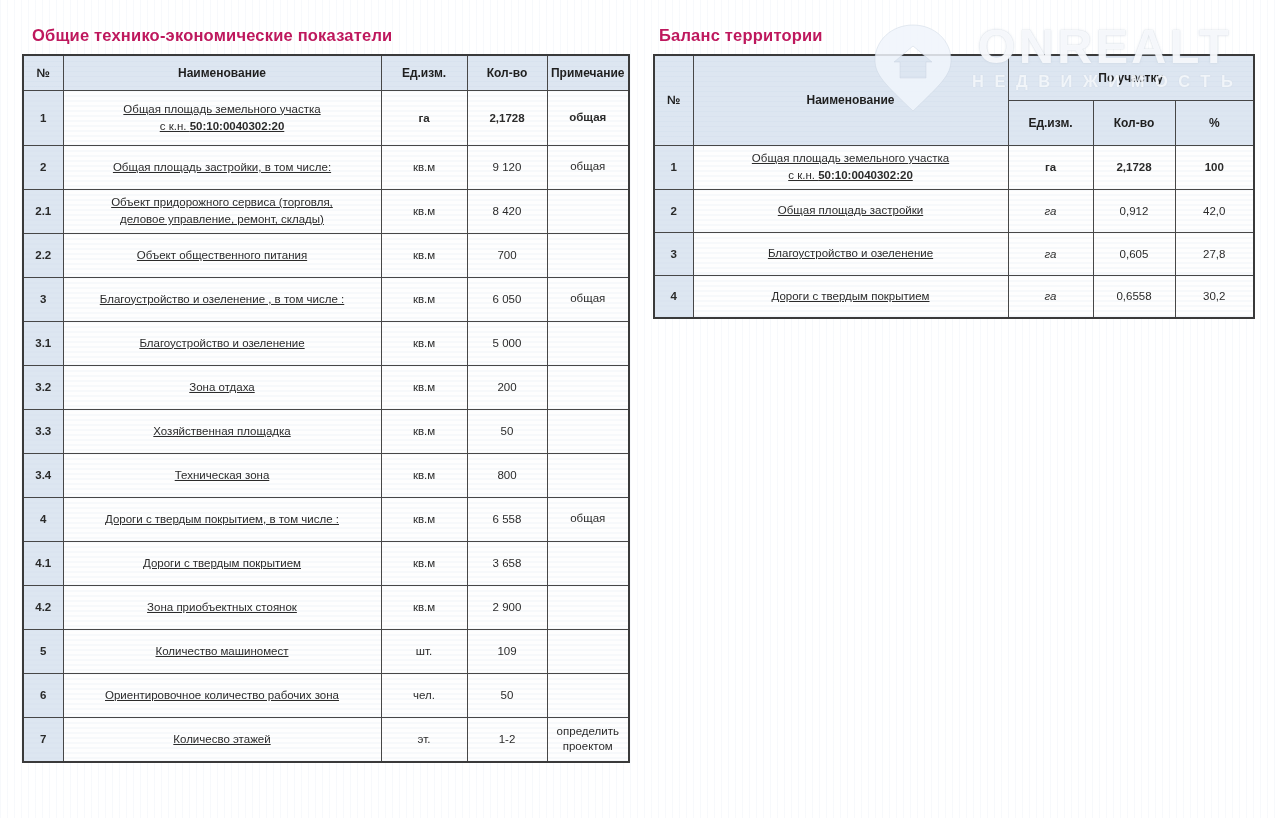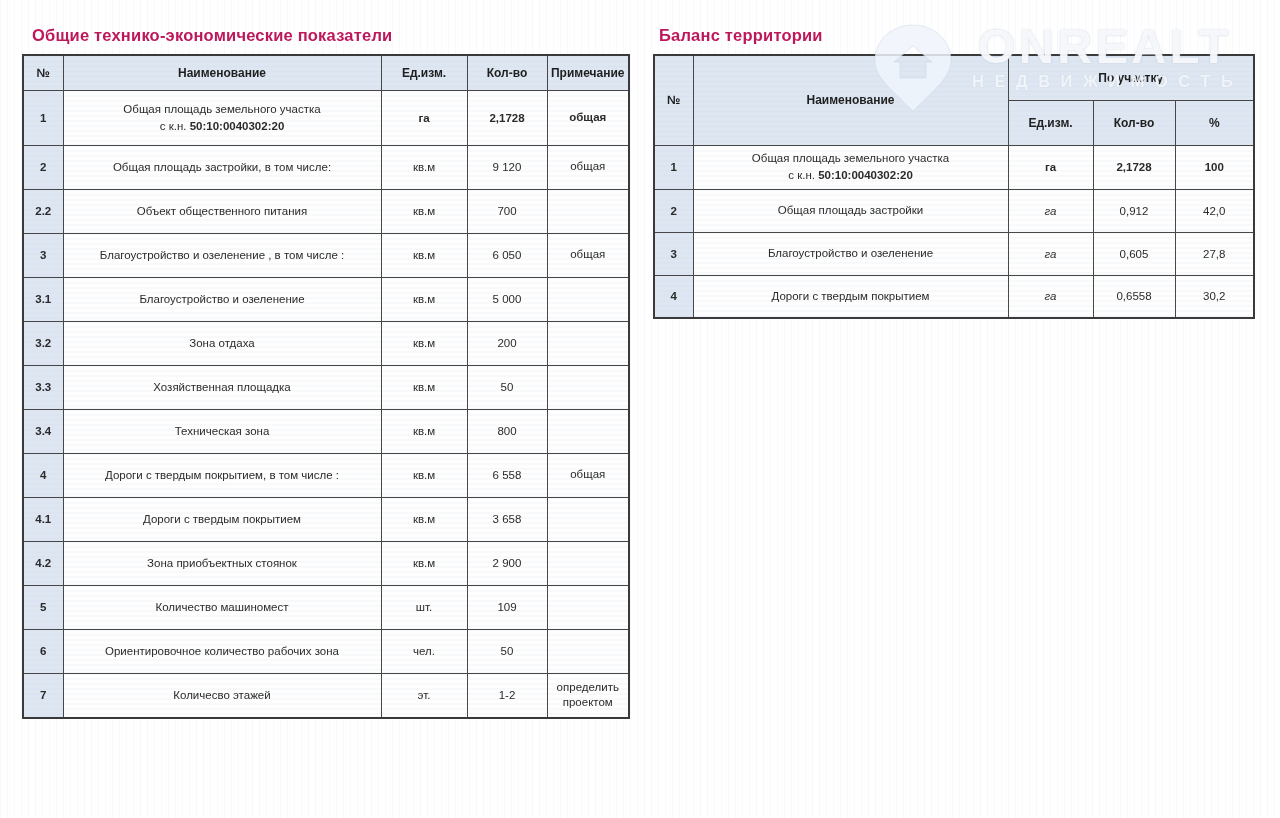--- a/index.html
+++ b/index.html
@@ -33,21 +33,21 @@
       rgba(206,218,234,0.28) 0px, rgba(206,218,234,0.28) 1px,
       transparent 1px, transparent 5px);
   }
   th {
     background-color:#dde6f1; font-weight:bold; font-size:12px; color:#1f1f1f;
   }
   td { background-color:#fefefe; }
   td.numcol {
     background-color:#dde6f1; font-weight:bold; color:#2a2a2a;
   }
-  td.name { padding:3px 24px; line-height:1.45; }
+  td.name { padding:3px 24px; line-height:1.45;text-decoration:underline; }
   td.note { padding:2px 8px; line-height:1.35; }
   .b { font-weight:bold; }
   .i { font-style:italic; }
   
   .hh   { height:35px; }
   .ht   { height:55px; }
   .hr   { height:44px; }
   .hr7  { height:45px; }
   .hg   { height:45px; }
   .hr1r { height:44px; }
@@ -101,20 +101,27 @@
       <td class="b note">общая</td>
     </tr>
     <tr class="hr">
       <td class="numcol">2</td>
       <td class="name">Общая площадь застройки, в том числе:</td>
       <td>кв.м</td>
       <td>9 120</td>
       <td class="note">общая</td>
     </tr>
     <tr class="hr">
+      <td class="numcol">2.1</td>
+      <td class="name">Объект придорожного сервиса (торговля, деловое управление, ремонт, склады)</td>
+      <td>кв.м</td>
+      <td>8 420</td>
+      <td class="note"></td>
+    </tr>
+    <tr class="hr">
       <td class="numcol">2.2</td>
       <td class="name">Объект общественного питания</td>
       <td>кв.м</td>
       <td>700</td>
       <td class="note"></td>
     </tr>
     <tr class="hr">
       <td class="numcol">3</td>
       <td class="name">Благоустройство и озеленение , в том числе :</td>
       <td>кв.м</td>

